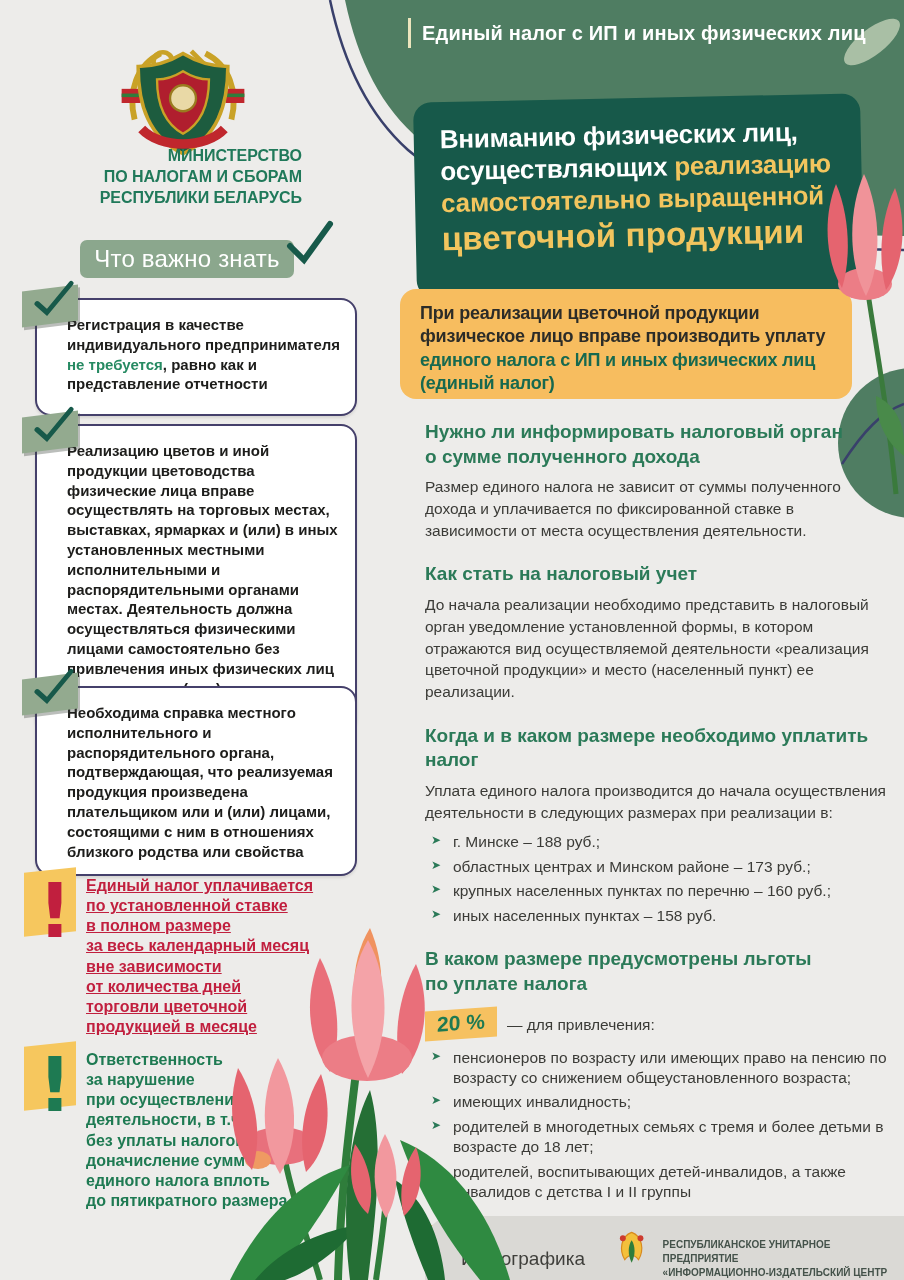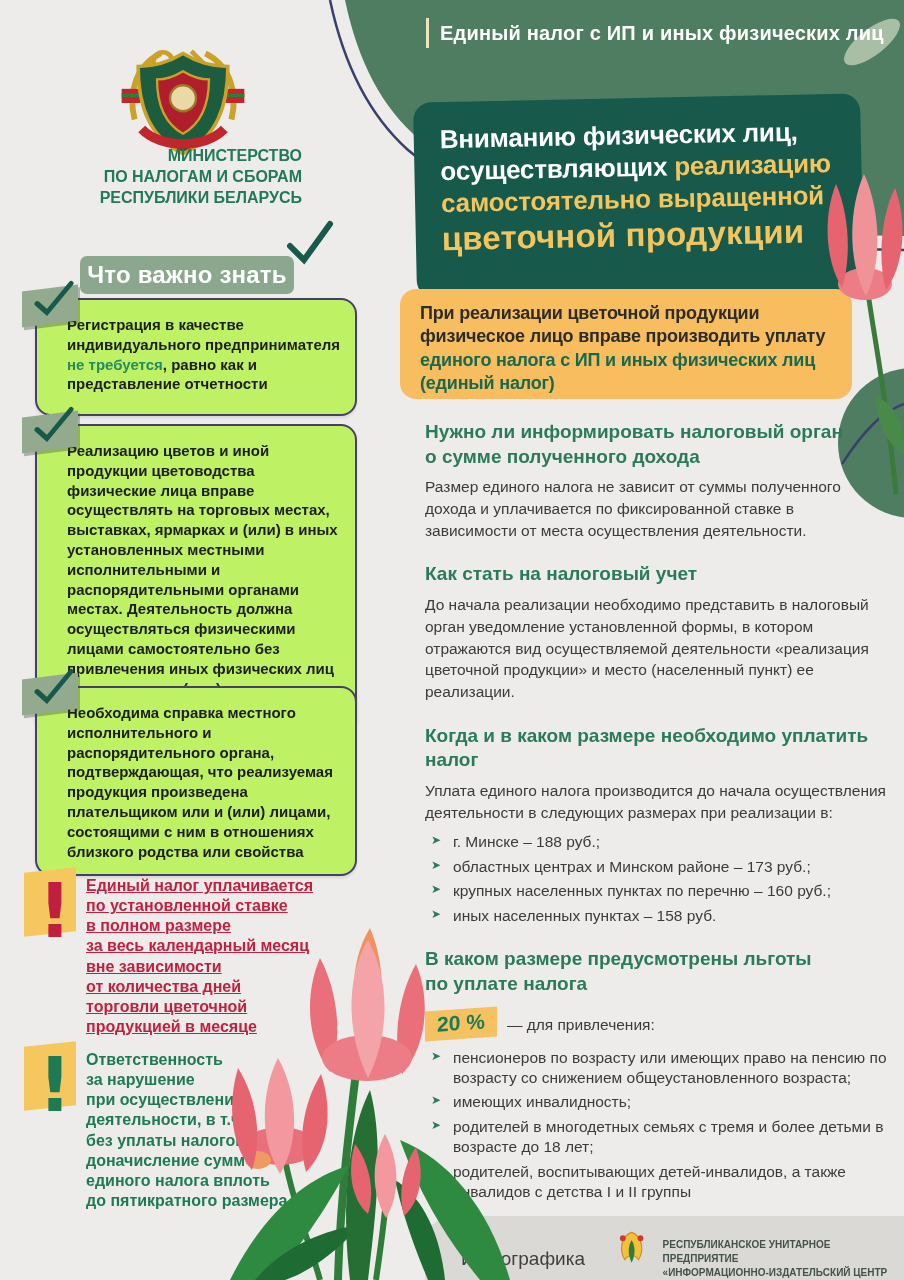--- a/index.html
+++ b/index.html
@@ -3,37 +3,37 @@
 <meta charset="utf-8">
 <style>
   html,body{margin:0;padding:0;}
   .poster{
     position:relative;width:904px;height:1280px;overflow:hidden;
     background:#edecea;font-family:"Liberation Sans","DejaVu Sans",sans-serif;
   }
   .abs{position:absolute;}
   
   .hdr-band{left:0;top:0;z-index:0;}
-  .tagline{left:426px;top:18px;display:flex;align-items:center;gap:11px;z-index:1;}
+  .tagline{left:408px;top:18px;display:flex;align-items:center;gap:11px;z-index:1;}
   .tagline .bar{width:3px;height:30px;background:#ece5bd;}
   .tagline .txt{color:#ffffff;font-weight:bold;font-size:20px;letter-spacing:0.2px;}
   
   .logo{left:118px;top:44px;z-index:1;}
   .ministry-name{
     left:38px;top:146px;width:264px;text-align:right;color:#20795a;
     font-weight:bold;font-size:16px;line-height:1.3;white-space:pre-line;z-index:1;
   }
   .know-btn{
-    left:80px;top:256px;width:214px;height:38px;background:#8ba78d;border-radius:7px;
-    color:#fff;font-weight:bold;font-size:24px;display:flex;align-items:center;
+    left:80px;top:240px;width:214px;height:38px;background:#8ba78d;border-radius:7px;
+    color:#fff;font-weight:normal;font-size:24px;display:flex;align-items:center;
     justify-content:center;z-index:1;letter-spacing:0.2px;
   }
   .know-check{left:282px;top:218px;z-index:2;}
   .card{
-    left:35px;width:322px;background:#bef264;border:2px solid #45406b;border-radius:16px;
+    left:35px;width:322px;background:#ffffff;border:2px solid #45406b;border-radius:16px;
     padding:15px 12px 13px 30px;box-sizing:border-box;font-weight:bold;font-size:15px;
     line-height:1.32;color:#1d1d1b;z-index:2;box-shadow:0 2px 3px rgba(0,0,0,0.10);
   }
   .card .grn{color:#268a62;}
   .badge{
     width:56px;height:36px;background:#93aa8f;transform:skewY(-7deg);z-index:3;
     box-shadow:2px 3px 0 rgba(60,70,60,0.35);
   }
   .badge svg{position:absolute;left:9px;top:-6px;}
   .warn-badge{width:52px;height:64px;background:#f6c75e;transform:skewY(-6deg);z-index:2;}

